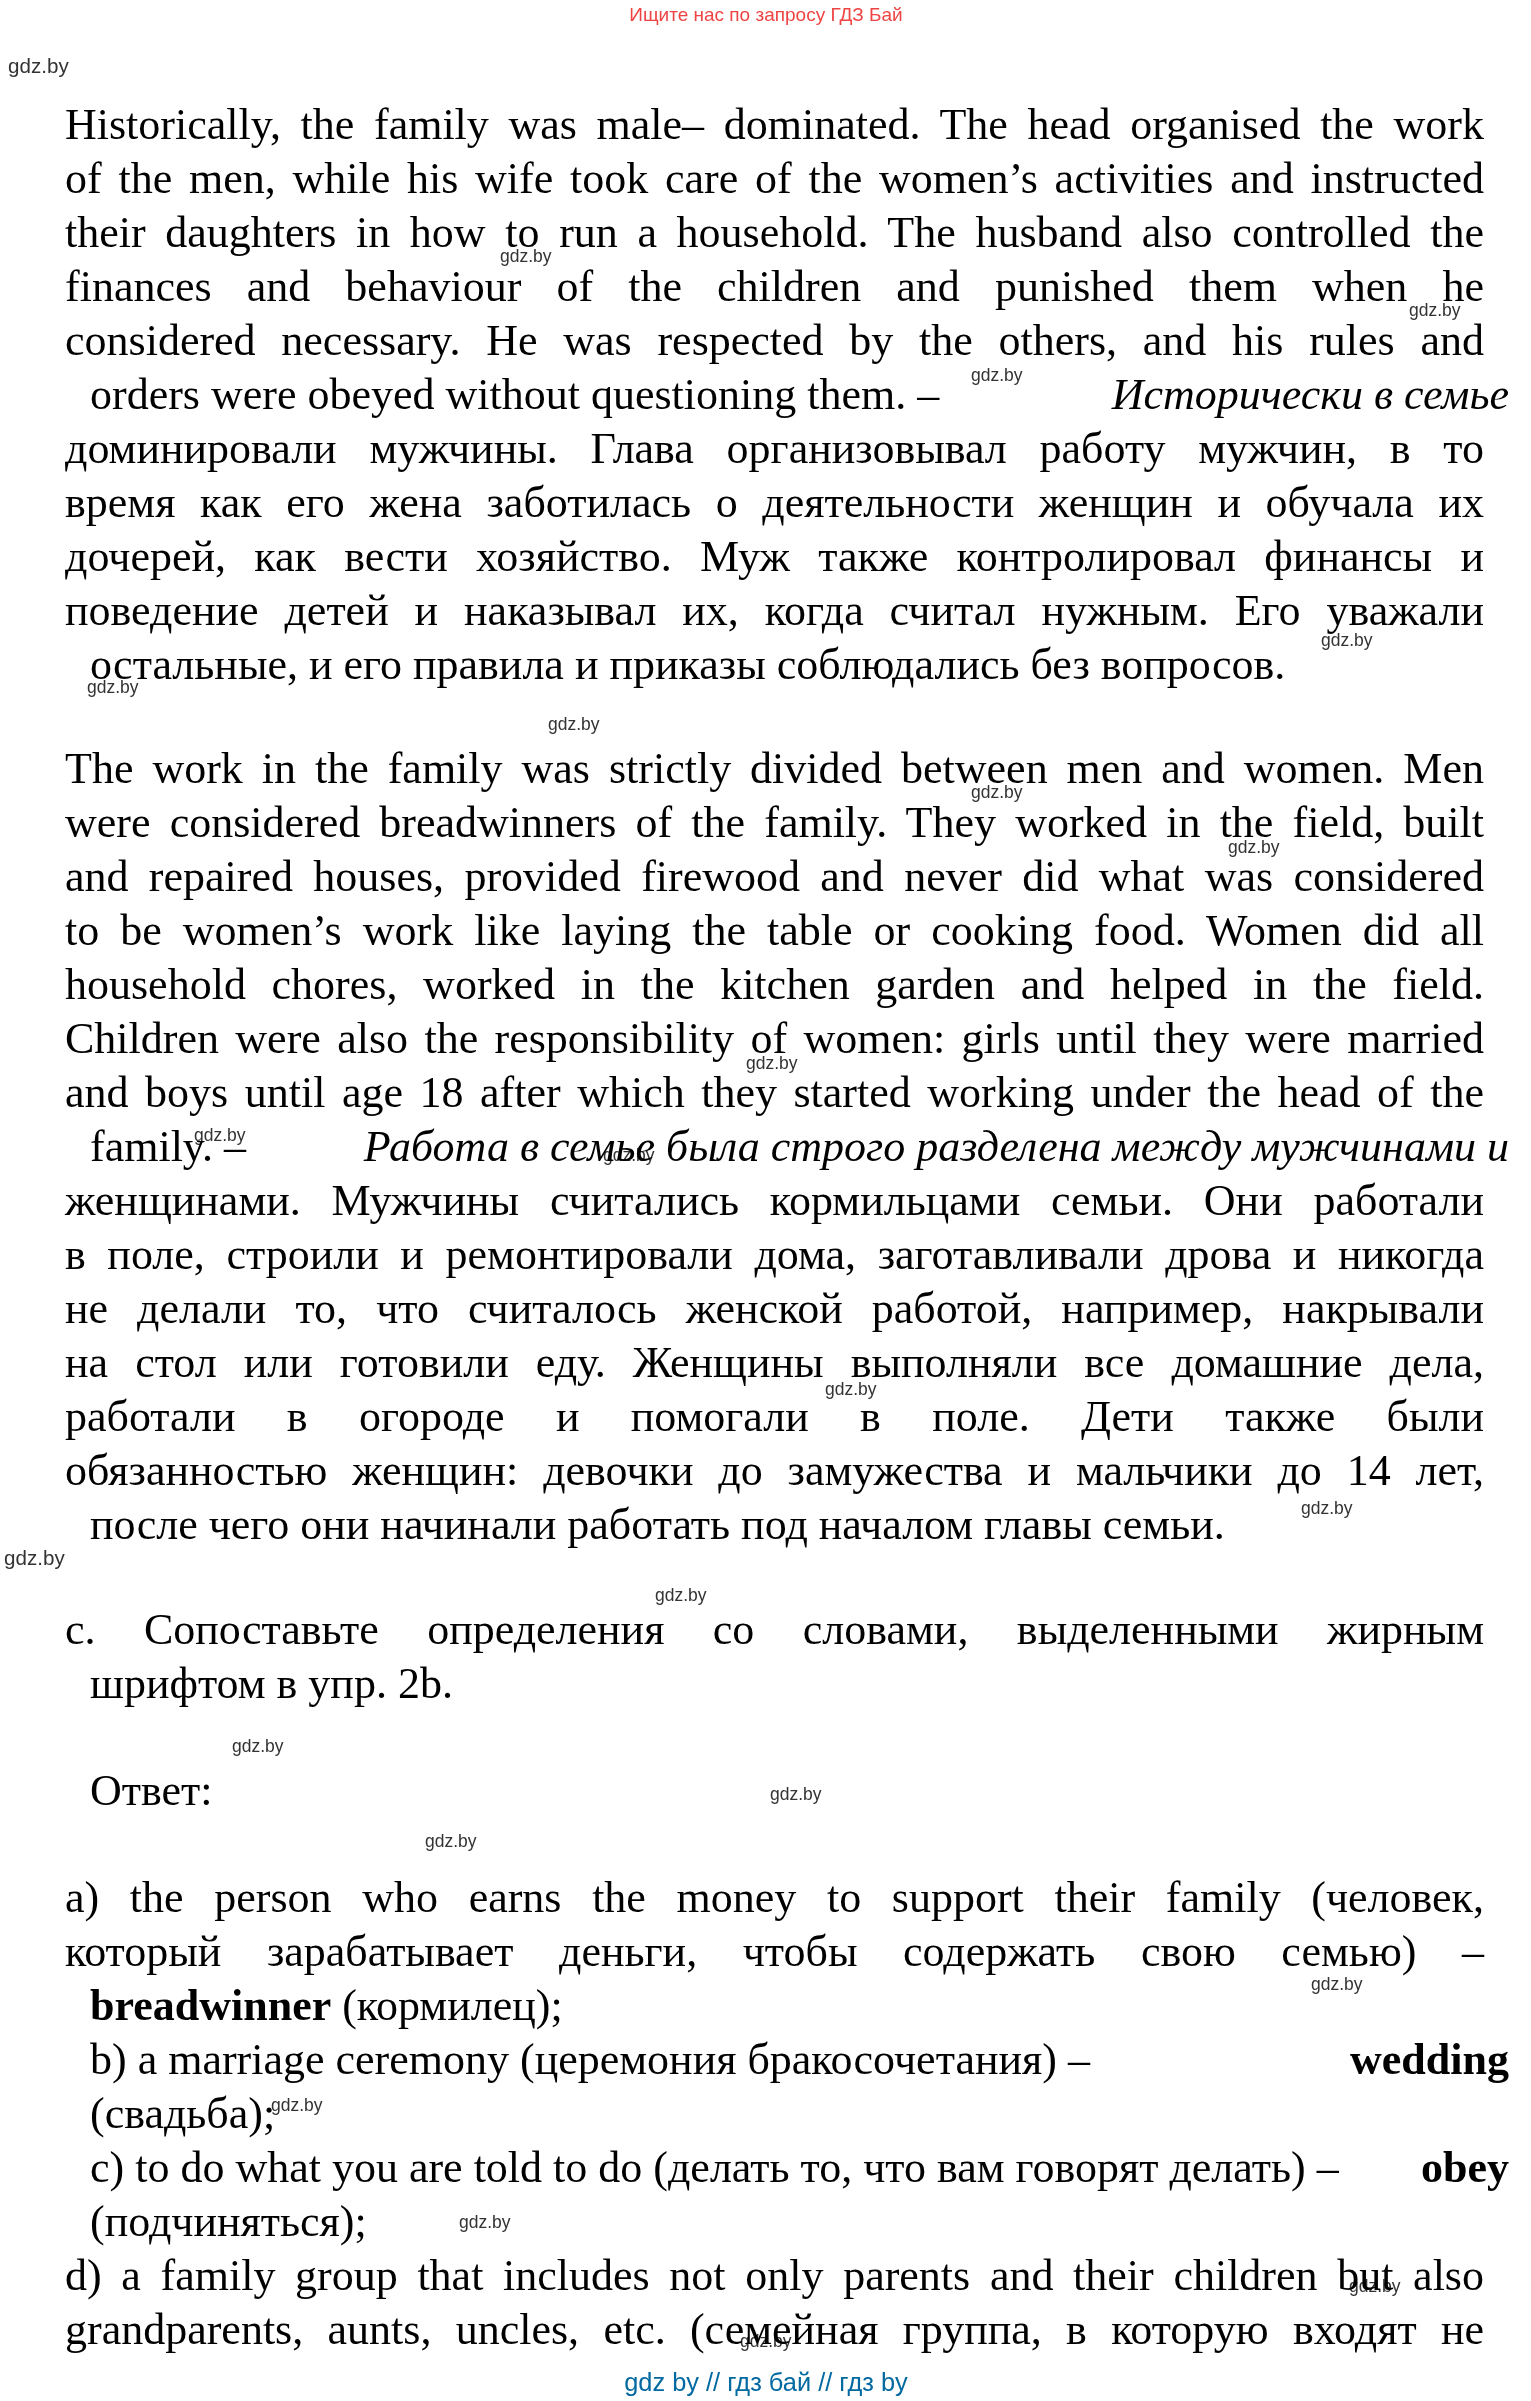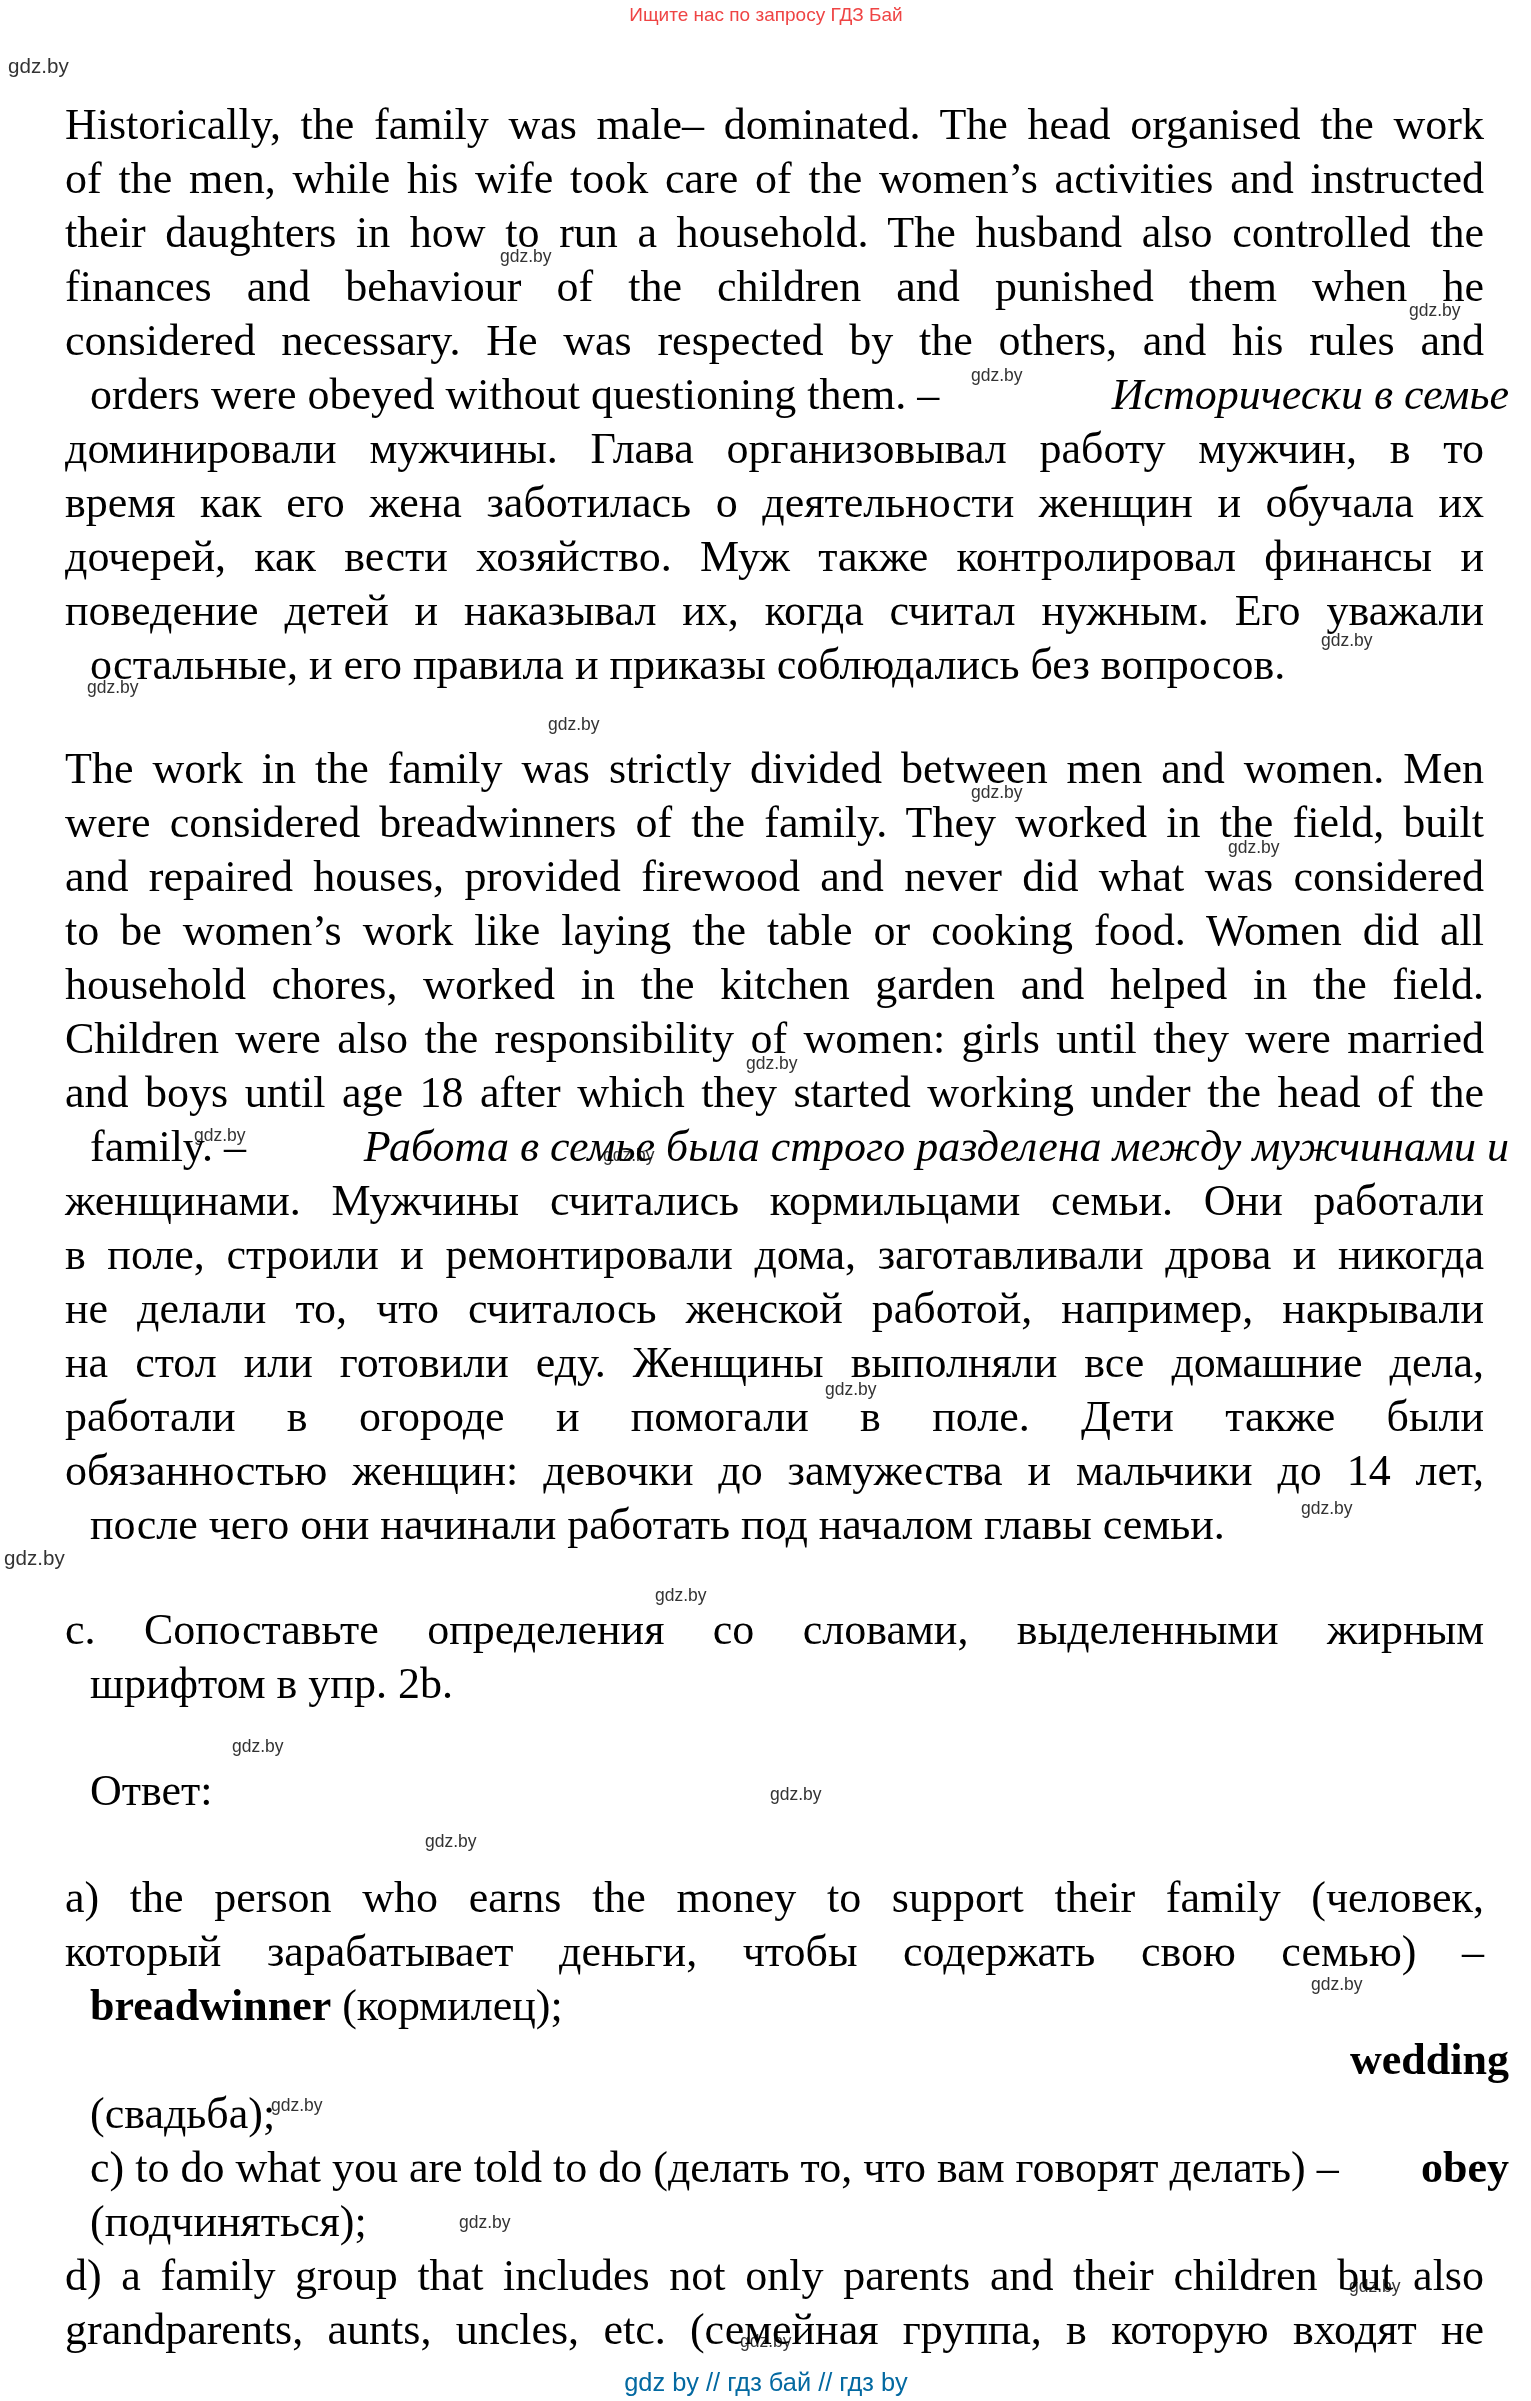--- a/index.html
+++ b/index.html
@@ -96,20 +96,21 @@
 
 <div class="line last" style="top:1766px">Ответ:</div>
 
 <div class="line" style="top:1873px">a) the person who earns the money to support their family (человек,</div>
 <div class="line" style="top:1927px">который зарабатывает деньги, чтобы содержать свою семью) –</div>
 <div class="line last" style="top:1981px">
   <span class="b">breadwinner</span><span> (кормилец);</span>
 </div>
 
 <div class="line last" style="top:2035px">
+  <span>b) a marriage ceremony (церемония бракосочетания) –</span>
   <span class="b" style="float:right">wedding</span>
 </div>
 <div class="line last" style="top:2089px">(свадьба);</div>
 
 <div class="line last" style="top:2143px">
   <span>c) to do what you are told to do (делать то, что вам говорят делать) –</span>
   <span class="b" style="float:right">obey</span>
 </div>
 <div class="line last" style="top:2197px">(подчиняться);</div>
 

